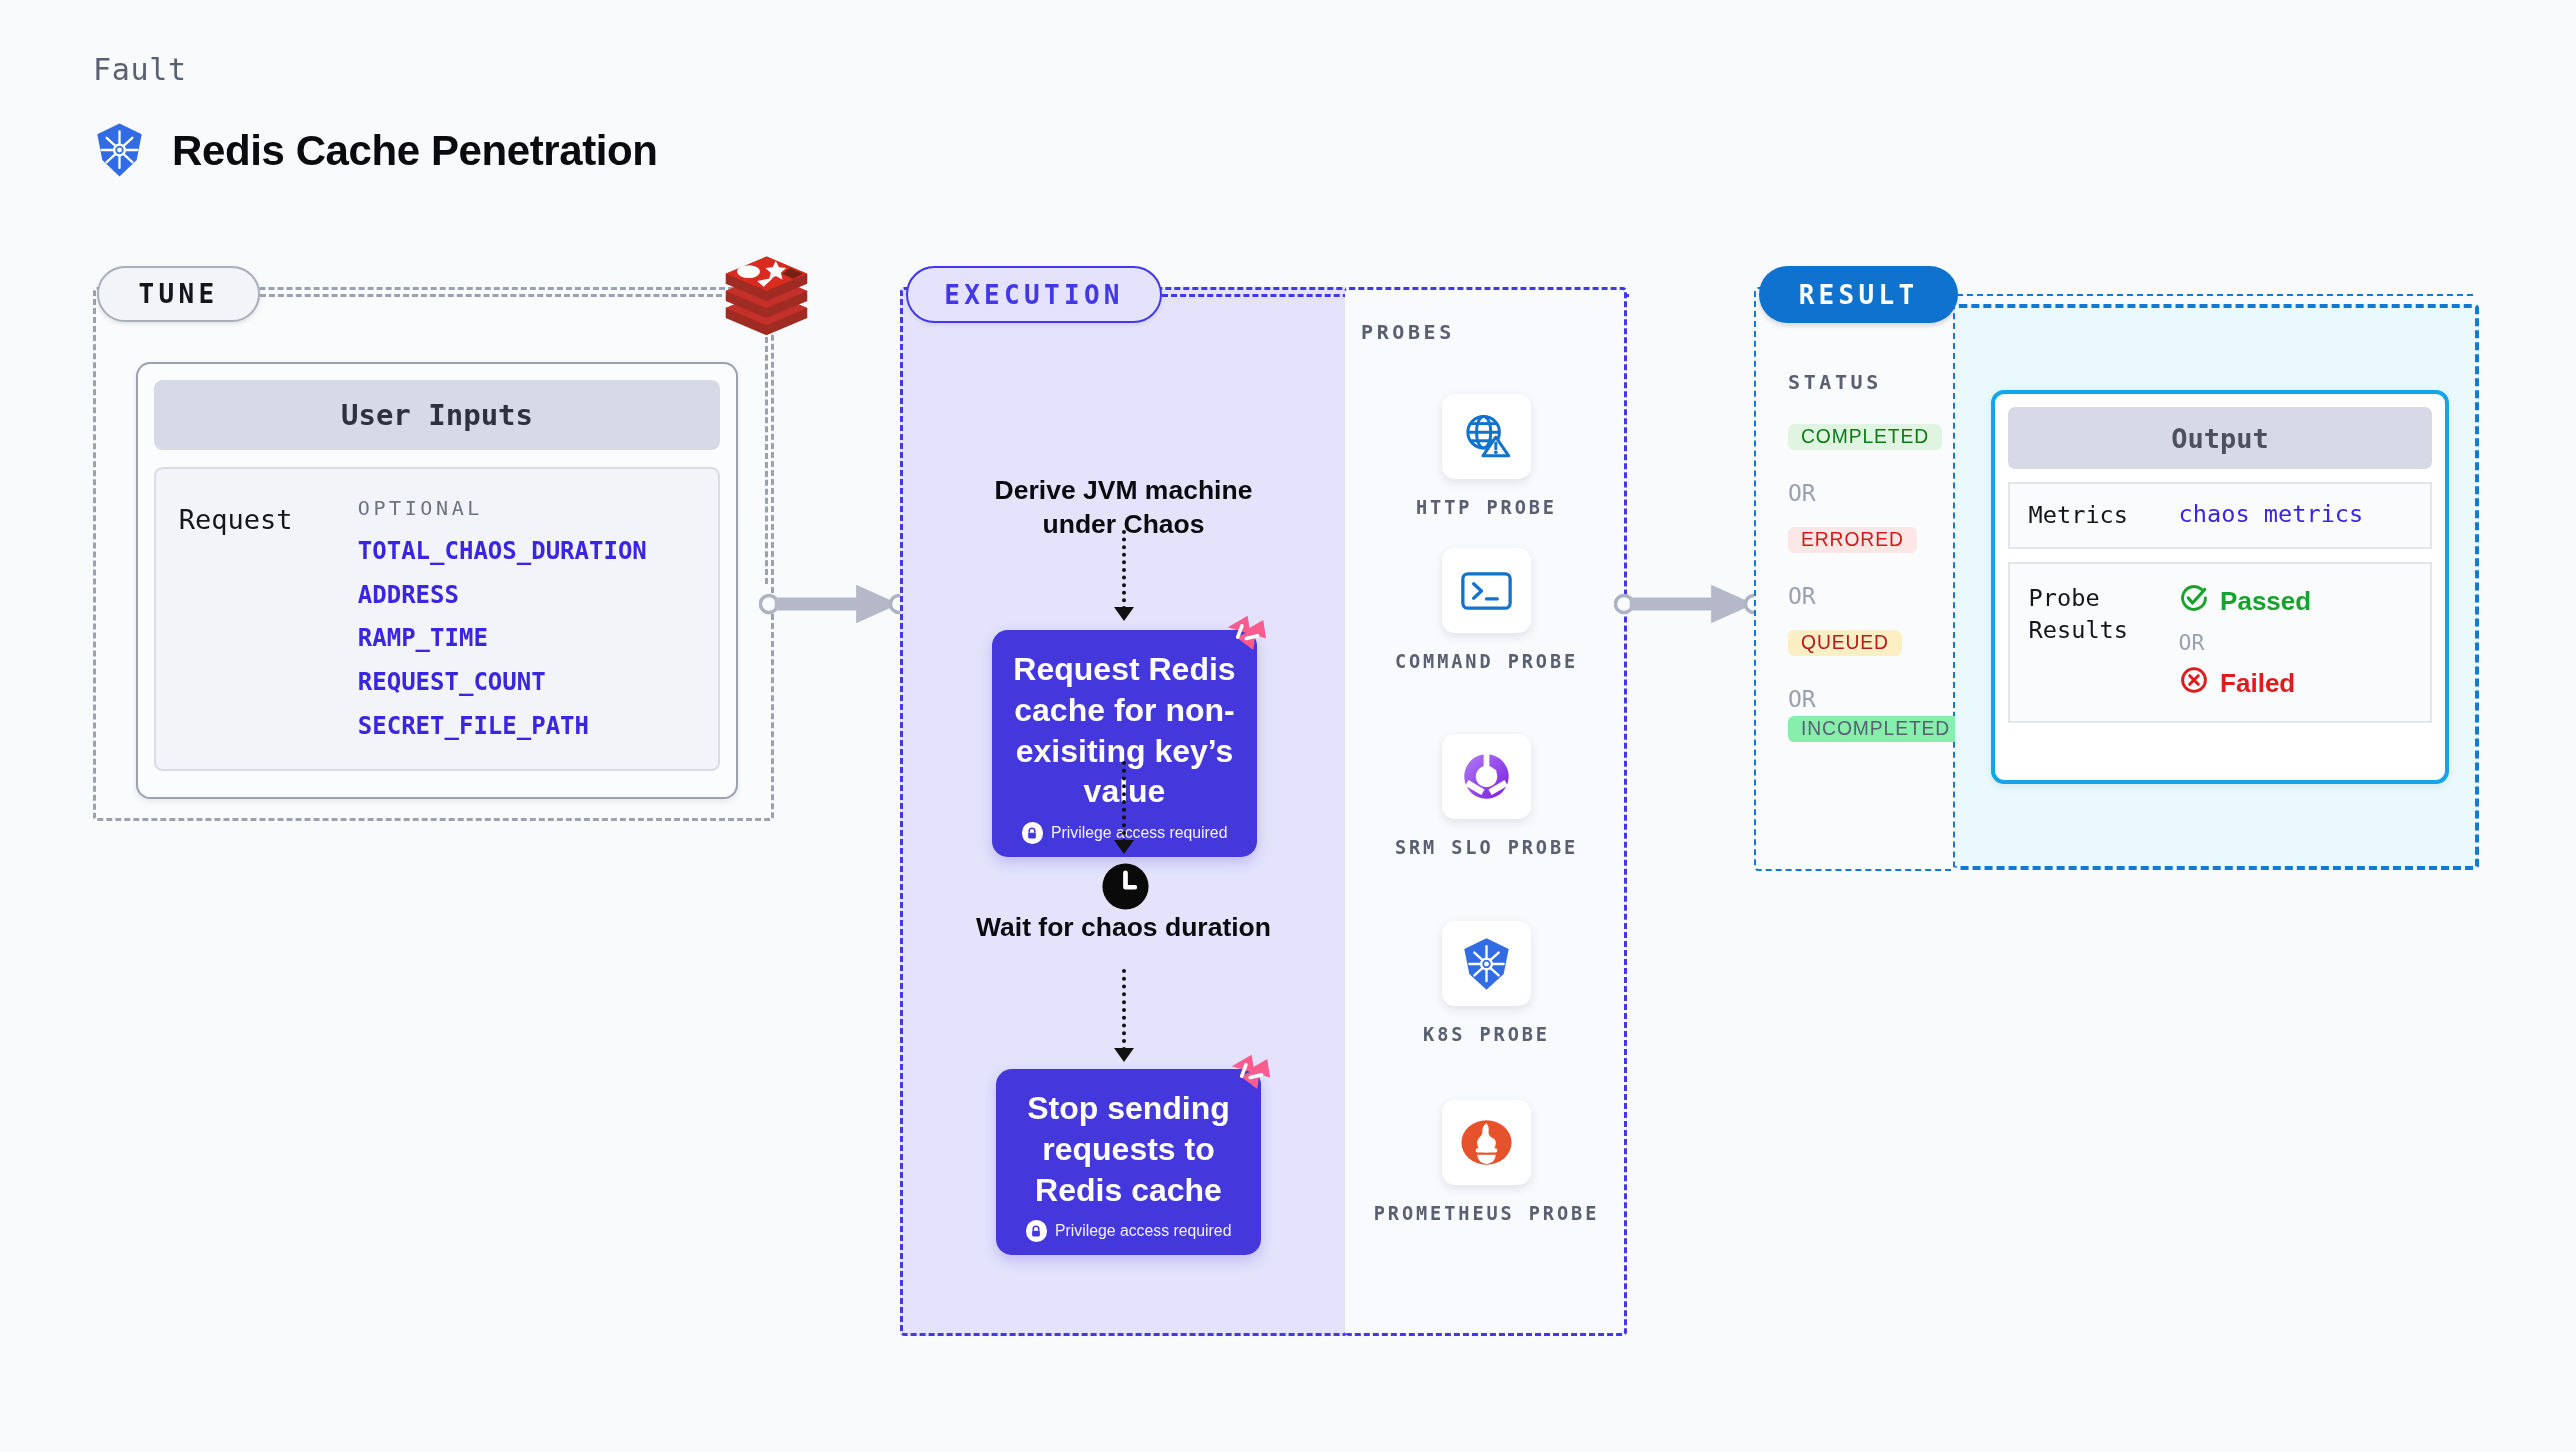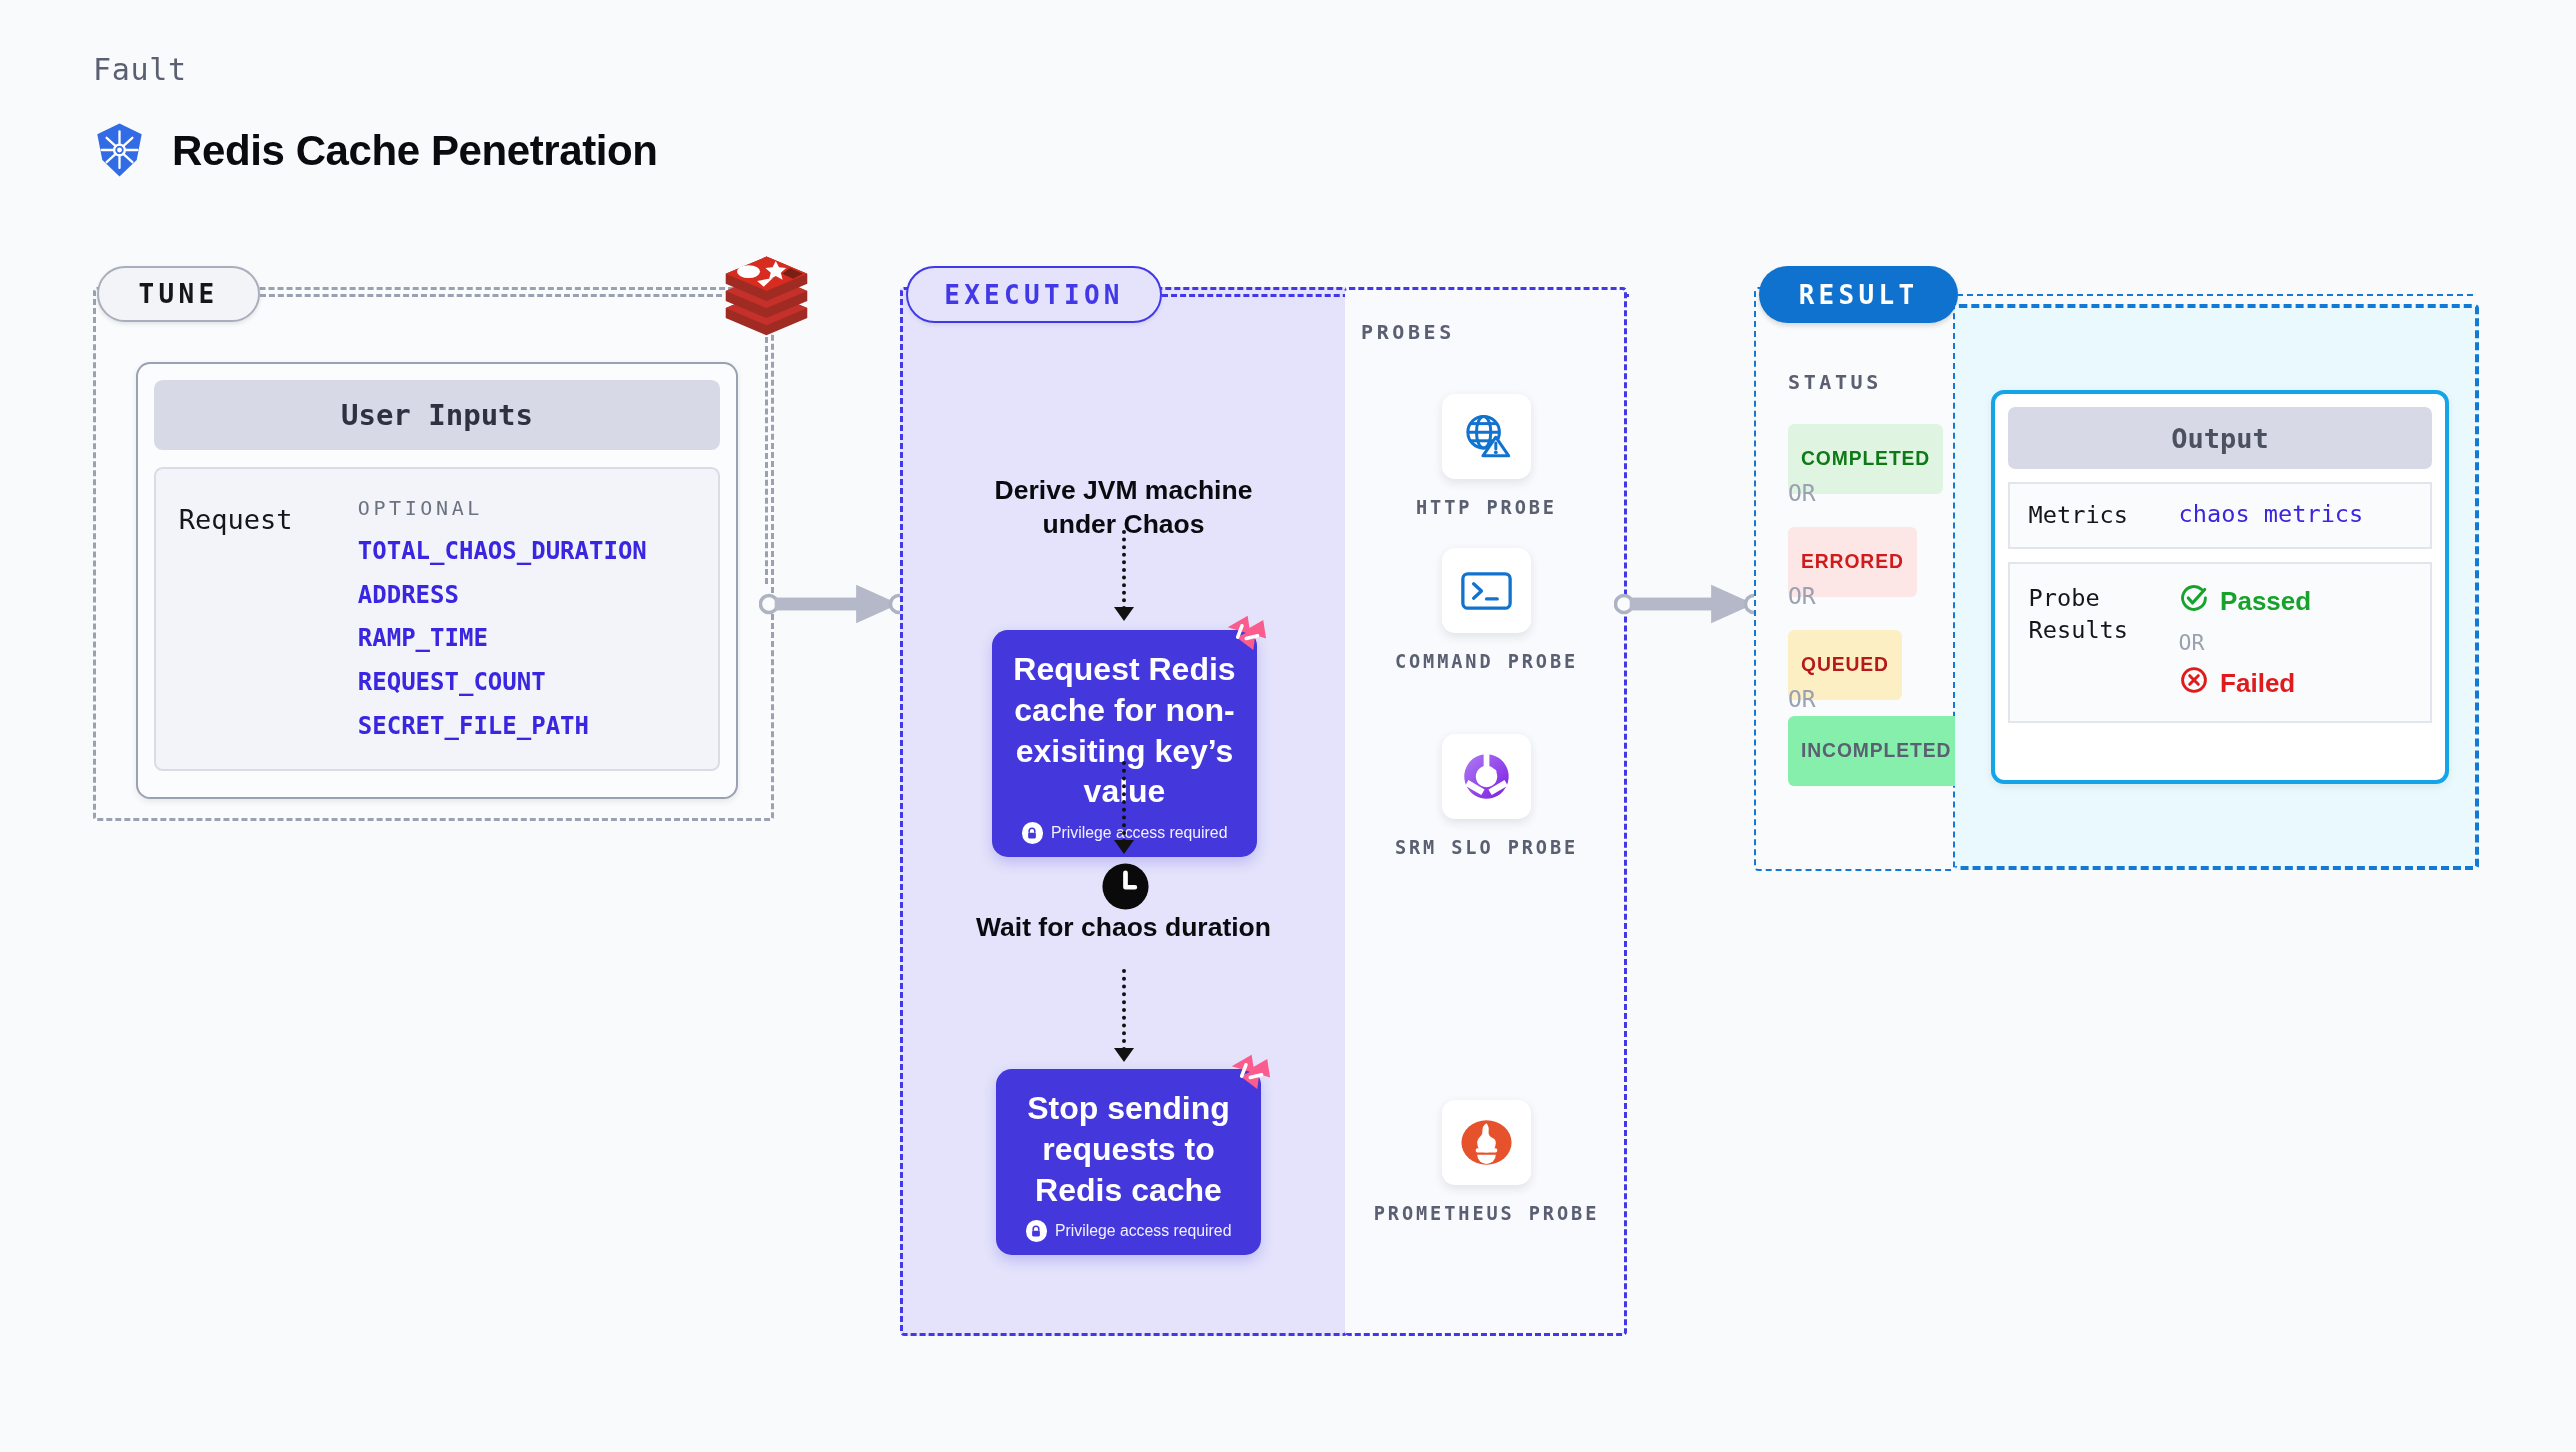--- a/index.html
+++ b/index.html
@@ -160,22 +160,22 @@
   }
   .probe-label {
     margin-top: 15.8px; text-align: center;
     font-family: "DejaVu Sans Mono", monospace; font-size: 18.6px; font-weight: 700;
     color: #5A6072; letter-spacing: 2.9px; line-height: 1.35;
   }
 
   
   .status-chip {
     position: absolute; display: inline-flex; align-items: center; justify-content: center;
-    border-radius: 6.4px; font-size: 19.3px; font-weight: 700; letter-spacing: 0.9px;
-    padding: 24px 13px; white-space: nowrap;
+    border-radius: 6.4px; font-size: 19.3px; font-weight: 400; letter-spacing: 0.9px;
+    padding: 2px 13px; white-space: nowrap;
   }
   .or-text {
     position: absolute; font-family: "DejaVu Sans Mono", monospace;
     font-size: 23px; color: #9AA1B0;
   }
 
   
   #output-card {
     position: absolute; left: 1991px; top: 390px; width: 458px; height: 394px;
     background: #fff; border: 4.3px solid #13A5E8; border-radius: 13px;
@@ -398,20 +398,40 @@
         <path d="M37 6 a31 31 0 1 1 -0.1 0 Z M37 22 a15 15 0 1 0 0.1 0 Z" fill="url(#gslo)" fill-rule="evenodd"></path>
         <rect x="33" y="4" width="8" height="20" fill="#fff"></rect>
         <rect x="8" y="48" width="26" height="9" fill="#fff" transform="rotate(30 21 52)"></rect>
         <rect x="40" y="48" width="26" height="9" fill="#fff" transform="rotate(-30 53 52)"></rect>
         <path d="M27 38 L34 45 L48 30" stroke="#fff" stroke-width="6" fill="none" stroke-linecap="round" stroke-linejoin="round"></path>
       </svg>
     </div>
     <div class="probe-label">SRM SLO PROBE</div>
   </div>
 
+  <div class="probe-item" style="left:1372px; top:921px;">
+    <div class="probe-card">
+      <svg width="53" height="56" viewBox="0 0 74 78">
+        <path d="M37 3 L68 18 L61 53 L37 75 L13 53 L6 18 Z" fill="#326CE5"></path>
+        <g fill="none" stroke="#fff" stroke-width="3.2" stroke-linecap="round">
+          <circle cx="37" cy="39" r="7.5"></circle>
+          <path d="M37 31.5 V14"></path>
+            <path d="M37 46.5 V63"></path>
+          <path d="M29.5 39 H13"></path>
+            <path d="M44.5 39 H61"></path>
+          <path d="M31.7 33.7 L20 23"></path>
+            <path d="M42.3 44.3 L54 55"></path>
+          <path d="M42.3 33.7 L54 23"></path>
+            <path d="M31.7 44.3 L20 55"></path>
+        </g>
+        <circle cx="37" cy="39" r="3.4" fill="#fff"></circle>
+      </svg>
+    </div>
+    <div class="probe-label">K8S PROBE</div>
+  </div>
 
   <div class="probe-item" style="left:1372px; top:1100px;">
     <div class="probe-card">
       <svg width="53" height="53" viewBox="0 0 74 74">
         <ellipse cx="37" cy="37" rx="35" ry="31" fill="#E6522C"></ellipse>
         <path d="M37 10 c6 8 1 12 4 17 c3 5 9 3 9 11 a13 13 0 0 1 -26 0 c0-8 6-9 7-14 c1-6 -1-9 6-14 Z" fill="#fff"></path>
         <rect x="22" y="45" width="30" height="6" rx="2.4" fill="#fff"></rect>
         <path d="M24 54 h26 a13 13 0 0 1 -26 0 Z" fill="#fff"></path>
       </svg>
     </div>

